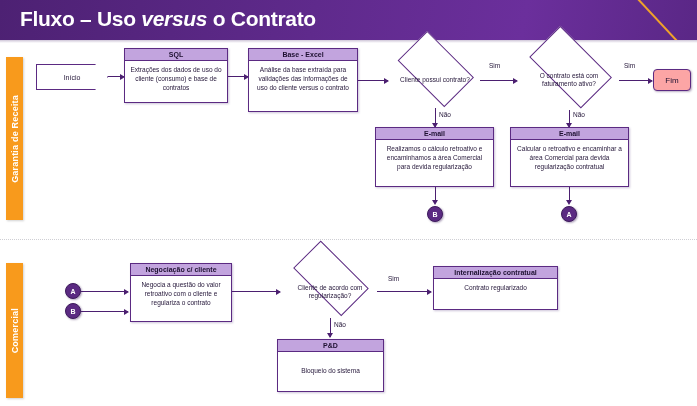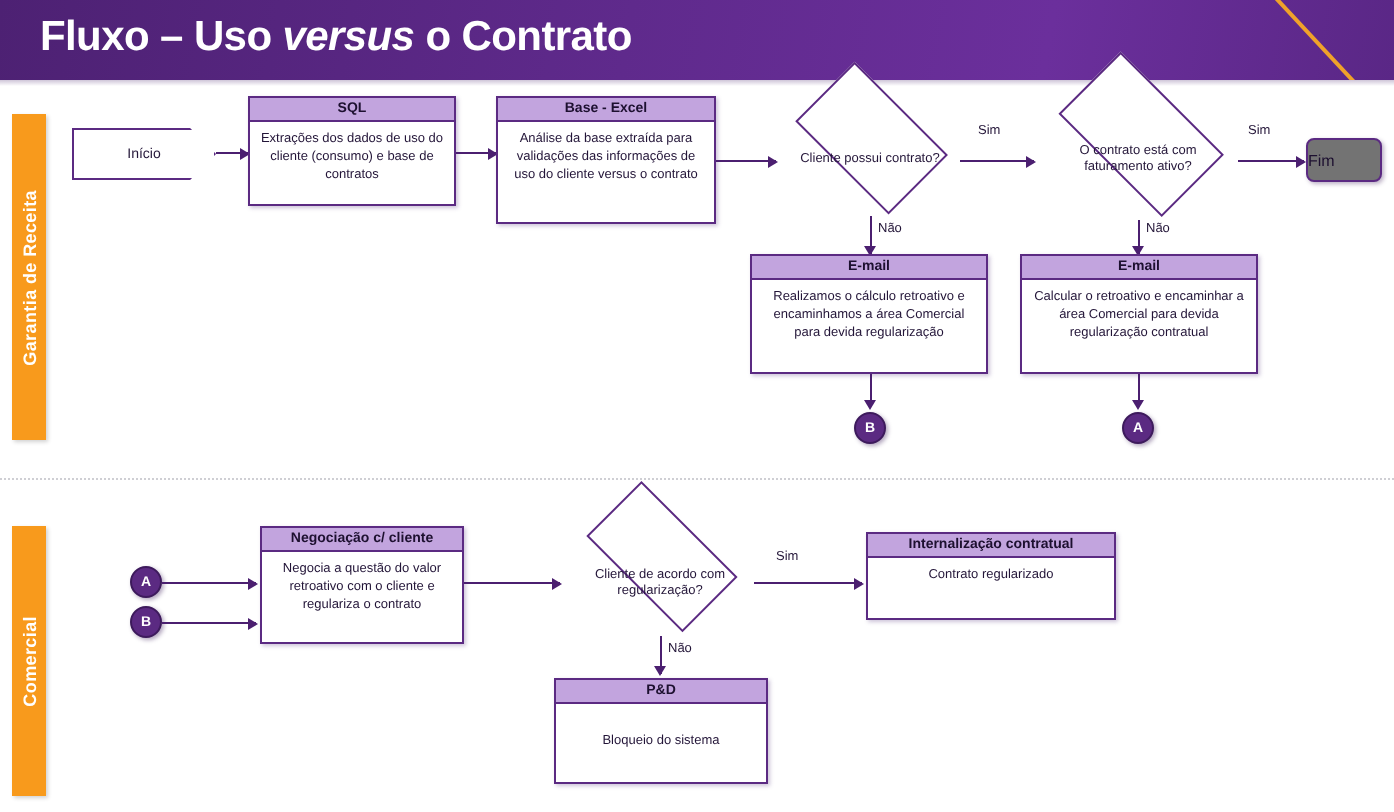--- a/index.html
+++ b/index.html
@@ -51,22 +51,22 @@
 
   
   .dec{display:flex;align-items:center;justify-content:center;}
   .dec .dtxt{position:relative;z-index:2;font-size:6.5px;line-height:8.5px;
         color:#231538;text-align:center;width:92%;}
   .dec .dshape{position:absolute;left:50%;top:50%;width:70.7%;height:70.7%;
         margin-left:-35.35%;margin-top:-35.35%;transform:rotate(45deg);
         border:1px solid #5b2a82;background:#ffffff;}
 
   
-  .term{background:#737373;border:1px solid #5b2a82;border-radius:4px;
-        display:flex;align-items:center;
+  .term{background:#fca5a5;border:1px solid #5b2a82;border-radius:4px;
+        display:flex;align-items:center;justify-content:center;
         color:#1d1030;font-size:8px;box-shadow:1px 1px 2px rgba(60,30,90,.35);}
 
   
   .conn{border-radius:50%;background:#5b2a82;border:1px solid #3d1a5c;
         display:flex;align-items:center;justify-content:center;
         color:#ffffff;font-size:7px;font-weight:bold;
         box-shadow:1px 1px 2px rgba(60,30,90,.4);}
 
   
   .ln{position:absolute;background:#4b1f70;}

